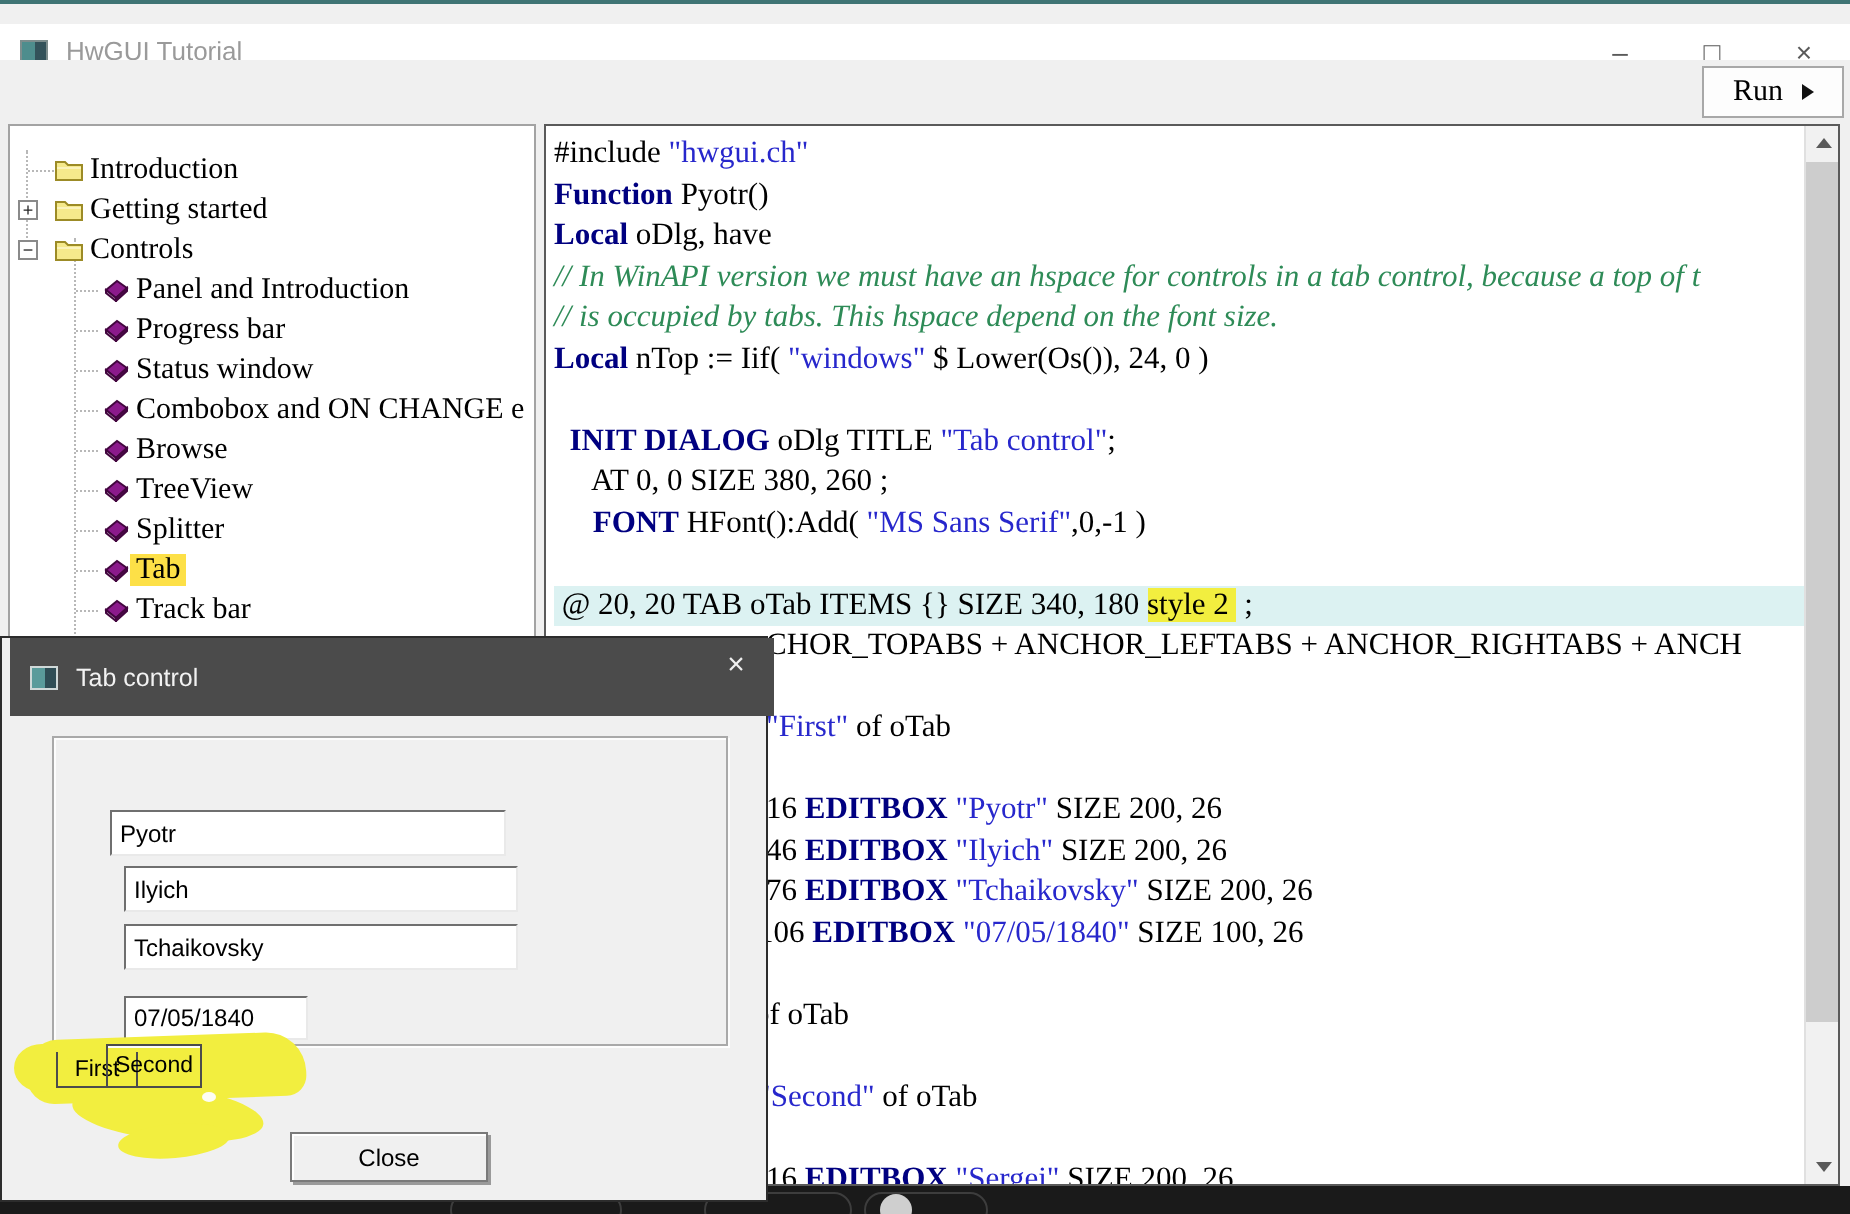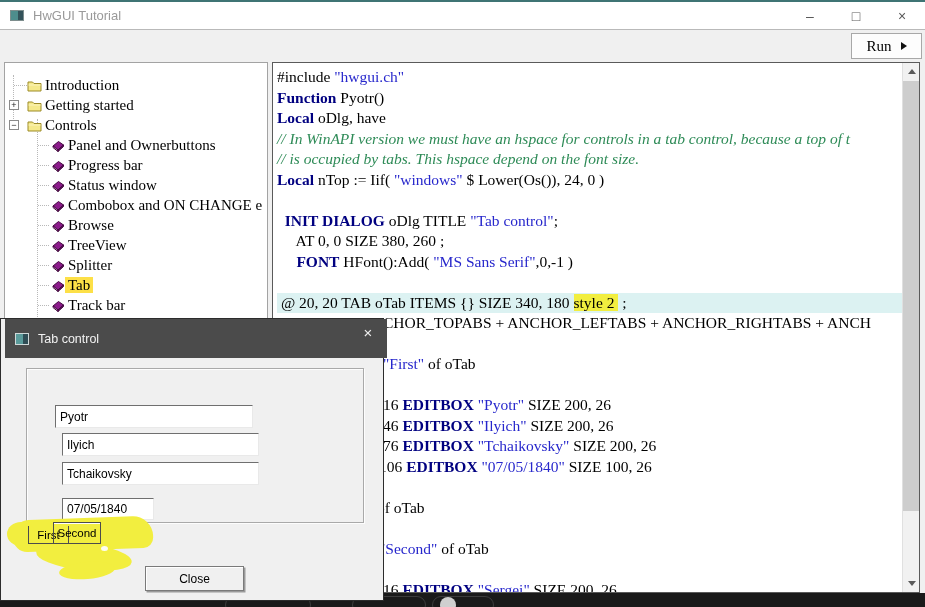--- a/index.html
+++ b/index.html
@@ -2,21 +2,21 @@
 <html style="--kw: #000080; --str: #2727cc; --com: #2e8b57; --hlline: #dcf2f2; --mark: #f2ee3f; --marker: #f2ee3f; --dlgbar: #4b4b4b;"><head>
 <meta charset="utf-8">
 <style>
   html,body{margin:0;padding:0;background:#dcdcdc;}
   .screen{position:relative;width:925px;height:607px;background:#f0f0f0;overflow:hidden;
           font-family:"Liberation Sans",sans-serif;box-sizing:border-box;}
   .screen *{box-sizing:border-box;}
 
   
   .top-border{position:absolute;left:0;top:0;width:925px;height:2px;background:#3f7474;}
-  .titlebar{position:absolute;left:0;top:2px;width:925px;height:28px;background:#ffffff;
+  .titlebar{position:absolute;left:0;top:12px;width:925px;height:28px;background:#ffffff;
             border-bottom:1px solid #b9b9b9;display:flex;align-items:center;}
   .app-icon{width:14px;height:11px;margin-left:10px;border:1px solid #7d8d8d;
             background:linear-gradient(90deg,#4e8d8d 0 55%,#33525a 55% 100%);}
   .title-text{margin-left:9px;font-size:13px;color:#9a9a9a;}
   .win-btns{position:absolute;right:0;top:0;height:28px;display:flex;}
   .win-btn{width:46px;height:28px;display:flex;align-items:center;justify-content:center;
            color:#5a5a5a;font-size:14px;cursor:default;}
   .toolbar{position:absolute;left:0;top:30px;width:925px;height:32px;background:#f0f0f0;}
   .run-btn{position:absolute;right:3px;top:3px;width:71px;height:26px;background:#fdfdfd;
            border:1px solid #a8a8a8;display:flex;align-items:center;justify-content:center;gap:9px;
@@ -144,21 +144,21 @@
               <path d="M1.5 5 L13.5 5" stroke="#fbf3bb" stroke-width="1"></path>
             </svg></span><span class="tlabel">Getting started</span></div>
         <div class="trow lvl0"><span class="exp">−</span><span class="ticon"><svg width="15" height="12" viewBox="0 0 15 12">
               <path d="M1 2 L5.5 2 L7 3.5 L14 3.5 L14 11 L1 11 Z" fill="#f5e98c" stroke="#9c8b26"></path>
               <path d="M1.5 5 L13.5 5" stroke="#fbf3bb" stroke-width="1"></path>
             </svg></span><span class="tlabel">Controls</span></div>
         <div class="trow lvl1"><span class="stub"></span><span class="ticon"><svg width="14" height="13" viewBox="0 0 14 13">
               <path d="M2 7 L7.5 2.5 L12.5 6 L7 11 Z" fill="#8b1a8b" stroke="#43063f"></path>
               <path d="M2 7 L7 11 L7 12.5 L2 8.5 Z" fill="#d9c8d9" stroke="#43063f"></path>
               <path d="M12.5 6 L12.5 7.5 L7 12.5 L7 11 Z" fill="#5e0d5e" stroke="#43063f"></path>
-            </svg></span><span class="tlabel">Panel and Ownerbuttons</span></div>
+            </svg></span><span class="tlabel">Panel and Introduction</span></div>
         <div class="trow lvl1"><span class="stub"></span><span class="ticon"><svg width="14" height="13" viewBox="0 0 14 13">
               <path d="M2 7 L7.5 2.5 L12.5 6 L7 11 Z" fill="#8b1a8b" stroke="#43063f"></path>
               <path d="M2 7 L7 11 L7 12.5 L2 8.5 Z" fill="#d9c8d9" stroke="#43063f"></path>
               <path d="M12.5 6 L12.5 7.5 L7 12.5 L7 11 Z" fill="#5e0d5e" stroke="#43063f"></path>
             </svg></span><span class="tlabel">Progress bar</span></div>
         <div class="trow lvl1"><span class="stub"></span><span class="ticon"><svg width="14" height="13" viewBox="0 0 14 13">
               <path d="M2 7 L7.5 2.5 L12.5 6 L7 11 Z" fill="#8b1a8b" stroke="#43063f"></path>
               <path d="M2 7 L7 11 L7 12.5 L2 8.5 Z" fill="#d9c8d9" stroke="#43063f"></path>
               <path d="M12.5 6 L12.5 7.5 L7 12.5 L7 11 Z" fill="#5e0d5e" stroke="#43063f"></path>
             </svg></span><span class="tlabel">Status window</span></div>

